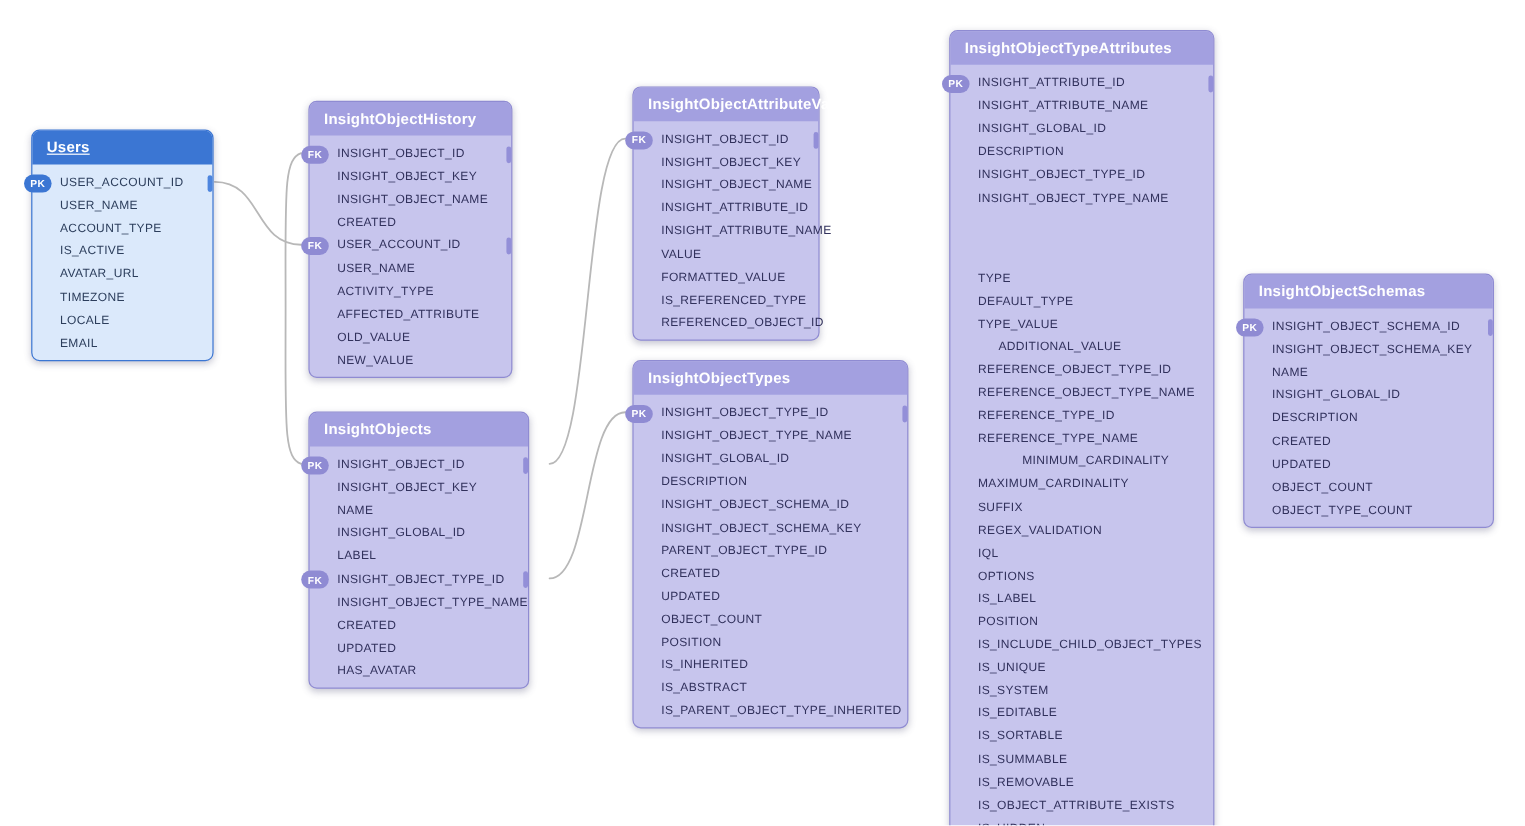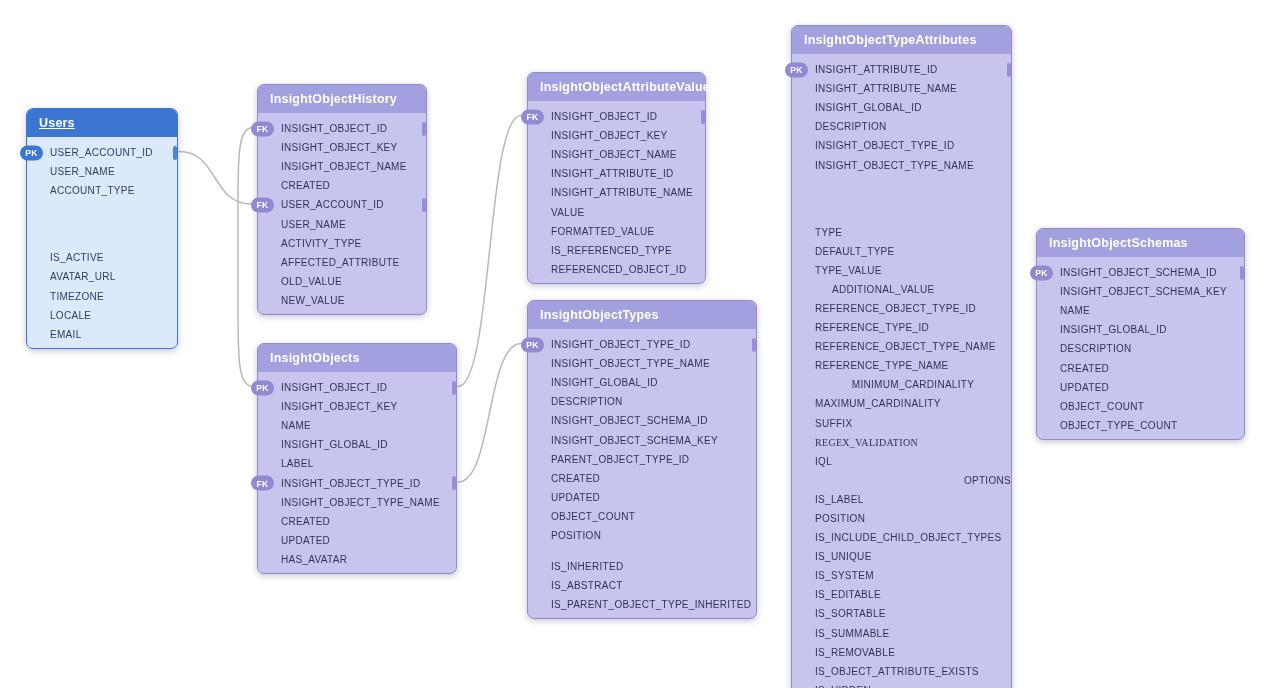--- a/index.html
+++ b/index.html
@@ -54,21 +54,21 @@
           <span class="badge" style="background: rgb(59, 118, 211);">PK</span>
           <span class="stub" style="background: rgb(77, 133, 222);"></span>
           <span>USER_ACCOUNT_ID</span>
         </div>
         <div class="row" style="color: rgb(44, 62, 92);">
           <span>USER_NAME</span>
         </div>
         <div class="row" style="color: rgb(44, 62, 92);">
           <span>ACCOUNT_TYPE</span>
         </div>
-        <div class="row" style="color: rgb(44, 62, 92); margin-top: 48px;">
+        <div class="row" style="color: rgb(44, 62, 92);">
           <span>IS_ACTIVE</span>
         </div>
         <div class="row" style="color: rgb(44, 62, 92);">
           <span>AVATAR_URL</span>
         </div>
         <div class="row" style="color: rgb(44, 62, 92);">
           <span>TIMEZONE</span>
         </div>
         <div class="row" style="color: rgb(44, 62, 92);">
           <span>LOCALE</span>
@@ -112,21 +112,21 @@
           <span>AFFECTED_ATTRIBUTE</span>
         </div>
         <div class="row" style="color: rgb(49, 49, 92);">
           <span>OLD_VALUE</span>
         </div>
         <div class="row" style="color: rgb(49, 49, 92);">
           <span>NEW_VALUE</span>
         </div>
       </div>
     </div>
-    <div class="tbl" style="left: 527px; top: 72px; width: 179px; background: rgb(199, 197, 237); border-color: rgb(143, 139, 210);">
+    <div class="tbl" style="left: 527px; top: 72px; width: 156px; background: rgb(199, 197, 237); border-color: rgb(143, 139, 210);">
       <div class="tbl-header" style="background: rgb(163, 160, 224);">
         <span>InsightObjectAttributeValues</span>
       </div>
       <div class="tbl-rows">
         <div class="row" style="color: rgb(49, 49, 92);">
           <span class="badge" style="background: rgb(143, 139, 211);">FK</span>
           <span class="stub" style="background: rgb(147, 143, 216);"></span>
           <span>INSIGHT_OBJECT_ID</span>
         </div>
         <div class="row" style="color: rgb(49, 49, 92);">
@@ -188,32 +188,32 @@
         </div>
         <div class="row" style="color: rgb(49, 49, 92);">
           <span>UPDATED</span>
         </div>
         <div class="row" style="color: rgb(49, 49, 92);">
           <span>OBJECT_COUNT</span>
         </div>
         <div class="row" style="color: rgb(49, 49, 92);">
           <span>POSITION</span>
         </div>
-        <div class="row" style="color: rgb(49, 49, 92); margin-top: 12px;">
+        <div class="row" style="color: rgb(49, 49, 92);">
           <span>IS_INHERITED</span>
         </div>
         <div class="row" style="color: rgb(49, 49, 92);">
           <span>IS_ABSTRACT</span>
         </div>
         <div class="row" style="color: rgb(49, 49, 92);">
           <span>IS_PARENT_OBJECT_TYPE_INHERITED</span>
         </div>
       </div>
     </div>
-    <div class="tbl" style="left: 257px; top: 343px; width: 200px; background: rgb(199, 197, 237); border-color: rgb(143, 139, 210);">
+    <div class="tbl" style="left: 257px; top: 343px; width: 184px; background: rgb(199, 197, 237); border-color: rgb(143, 139, 210);">
       <div class="tbl-header" style="background: rgb(163, 160, 224);">
         <span>InsightObjects</span>
       </div>
       <div class="tbl-rows">
         <div class="row" style="color: rgb(49, 49, 92);">
           <span class="badge" style="background: rgb(143, 139, 211);">PK</span>
           <span class="stub" style="background: rgb(147, 143, 216);"></span>
           <span>INSIGHT_OBJECT_ID</span>
         </div>
         <div class="row" style="color: rgb(49, 49, 92);">
@@ -281,44 +281,44 @@
         <div class="row" style="color: rgb(49, 49, 92);">
           <span>TYPE_VALUE</span>
         </div>
         <div class="row" style="color: rgb(49, 49, 92); margin-left: 17px;">
           <span>ADDITIONAL_VALUE</span>
         </div>
         <div class="row" style="color: rgb(49, 49, 92);">
           <span>REFERENCE_OBJECT_TYPE_ID</span>
         </div>
         <div class="row" style="color: rgb(49, 49, 92);">
+          <span>REFERENCE_OBJECT_TYPE_NAME</span>
+        </div>
+        <div class="row" style="color: rgb(49, 49, 92);">
           <span>REFERENCE_TYPE_ID</span>
-        </div>
-        <div class="row" style="color: rgb(49, 49, 92);">
-          <span>REFERENCE_OBJECT_TYPE_NAME</span>
         </div>
         <div class="row" style="color: rgb(49, 49, 92);">
           <span>REFERENCE_TYPE_NAME</span>
         </div>
         <div class="row" style="color: rgb(49, 49, 92); justify-content: center;">
           <span>MINIMUM_CARDINALITY</span>
         </div>
         <div class="row" style="color: rgb(49, 49, 92);">
           <span>MAXIMUM_CARDINALITY</span>
         </div>
         <div class="row" style="color: rgb(49, 49, 92);">
           <span>SUFFIX</span>
         </div>
-        <div class="row" style="color: rgb(49, 49, 92); font-family: Liberation Serif, serif;">
+        <div class="row" style="color: rgb(49, 49, 92);">
           <span>REGEX_VALIDATION</span>
         </div>
         <div class="row" style="color: rgb(49, 49, 92);">
           <span>IQL</span>
         </div>
-        <div class="row" style="color: rgb(49, 49, 92); justify-content: flex-end;">
+        <div class="row" style="color: rgb(49, 49, 92);">
           <span>OPTIONS</span>
         </div>
         <div class="row" style="color: rgb(49, 49, 92);">
           <span>IS_LABEL</span>
         </div>
         <div class="row" style="color: rgb(49, 49, 92);">
           <span>POSITION</span>
         </div>
         <div class="row" style="color: rgb(49, 49, 92);">
           <span>IS_INCLUDE_CHILD_OBJECT_TYPES</span>

